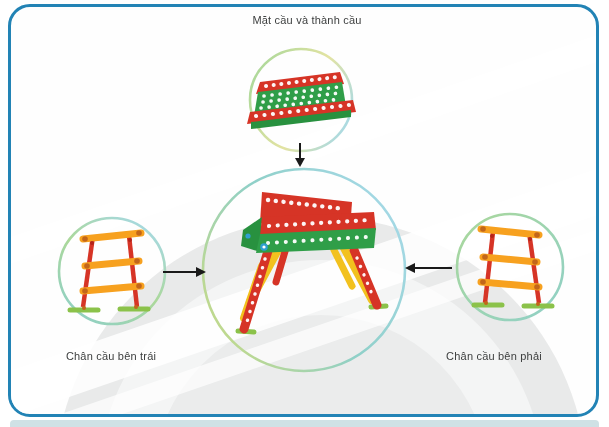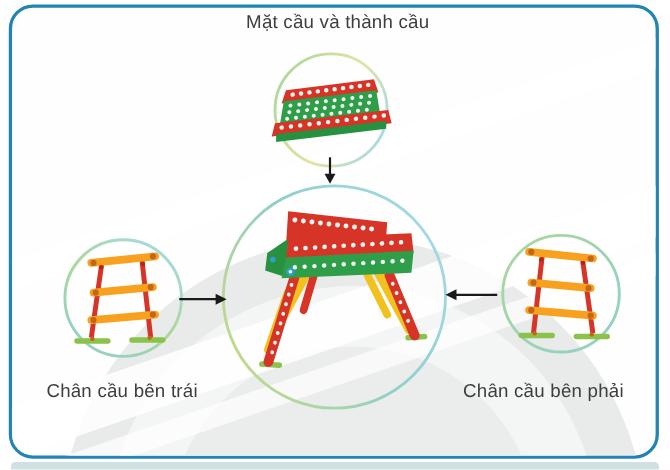--- a/index.html
+++ b/index.html
@@ -41,21 +41,21 @@
   .wm{position:absolute;border-radius:50%;}
   .wm-outer{left:44px;top:210px;width:532px;height:532px;background:#e9eaea;}
   .wm-ring{left:87px;top:253px;width:446px;height:446px;background:#f4f5f5;}
   .wm-inner{left:142px;top:308px;width:336px;height:336px;background:#ebecec;}
   .swoosh{position:absolute;background:#ffffff;}
   .sw1{left:-120px;top:258px;width:860px;height:44px;opacity:.85;transform:rotate(-19deg);}
   .sw2{left:-120px;top:318px;width:860px;height:20px;opacity:.7;transform:rotate(-19deg);}
   .sw3{left:-60px;top:120px;width:760px;height:26px;opacity:.55;transform:rotate(-19deg);}
   .diagram{position:absolute;left:0;top:0;}
   .label{
-    position:absolute;color:var(--label_text);font-size:17px;font-weight:500;
+    position:absolute;color:var(--label_text);font-size:11px;font-weight:500;
     letter-spacing:.2px;text-align:center;width:220px;line-height:22px;
   }
   .label-top{left:197px;top:9px;}
   .label-left{left:1px;top:345px;}
   .label-right{left:384px;top:345px;}
   .label-center{left:195px;top:382px;}
   
   .fill-red{fill:var(--model_red)}
   .fill-green{fill:var(--model_green)}
   .fill-green2{fill:var(--model_green_dark)}

